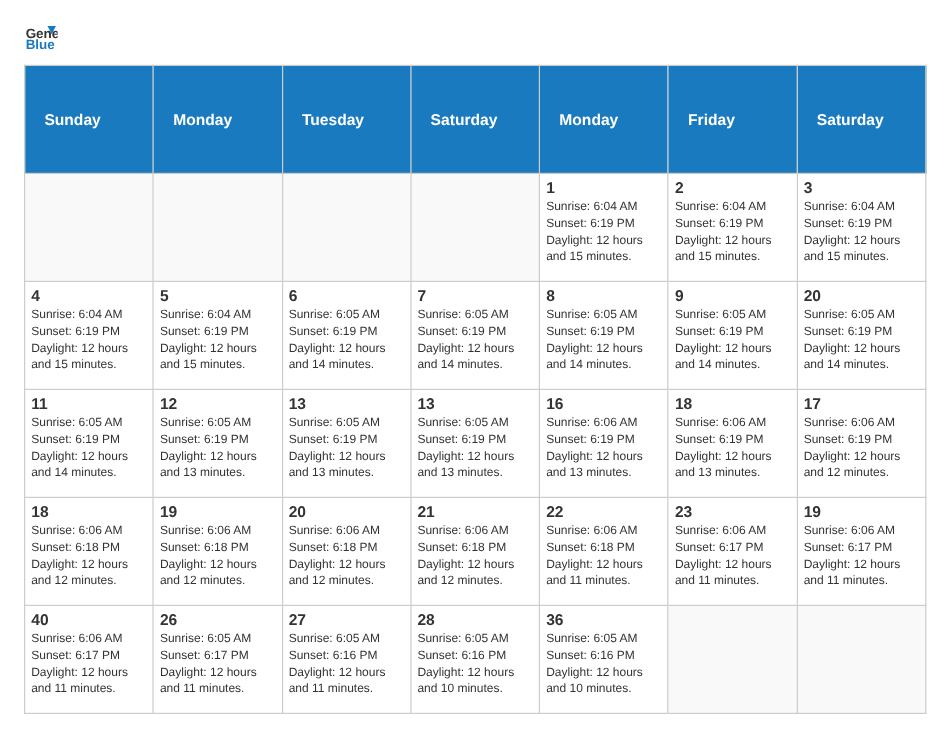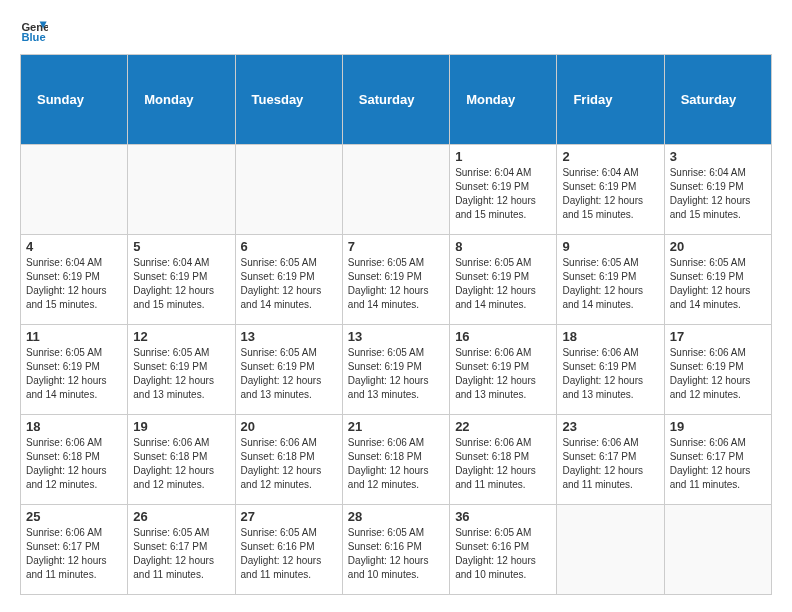--- a/index.html
+++ b/index.html
@@ -225,21 +225,21 @@
           <td>
             <span class="day-num">19</span>
             <div class="day-info" style="white-space: pre-line;">Sunrise: 6:06 AM
 Sunset: 6:17 PM
 Daylight: 12 hours
 and 11 minutes.</div>
           </td>
         </tr>
         <tr>
           <td>
-            <span class="day-num">25</span>
+            <span class="day-num">40</span>
             <div class="day-info" style="white-space: pre-line;">Sunrise: 6:06 AM
 Sunset: 6:17 PM
 Daylight: 12 hours
 and 11 minutes.</div>
           </td>
           <td>
             <span class="day-num">26</span>
             <div class="day-info" style="white-space: pre-line;">Sunrise: 6:05 AM
 Sunset: 6:17 PM
 Daylight: 12 hours

